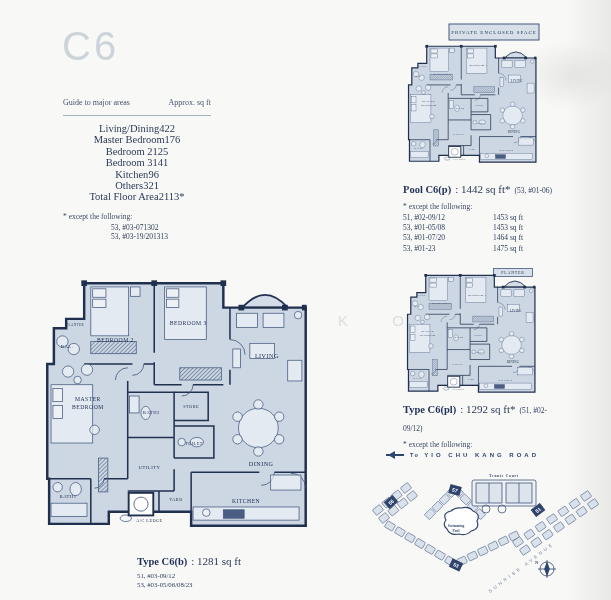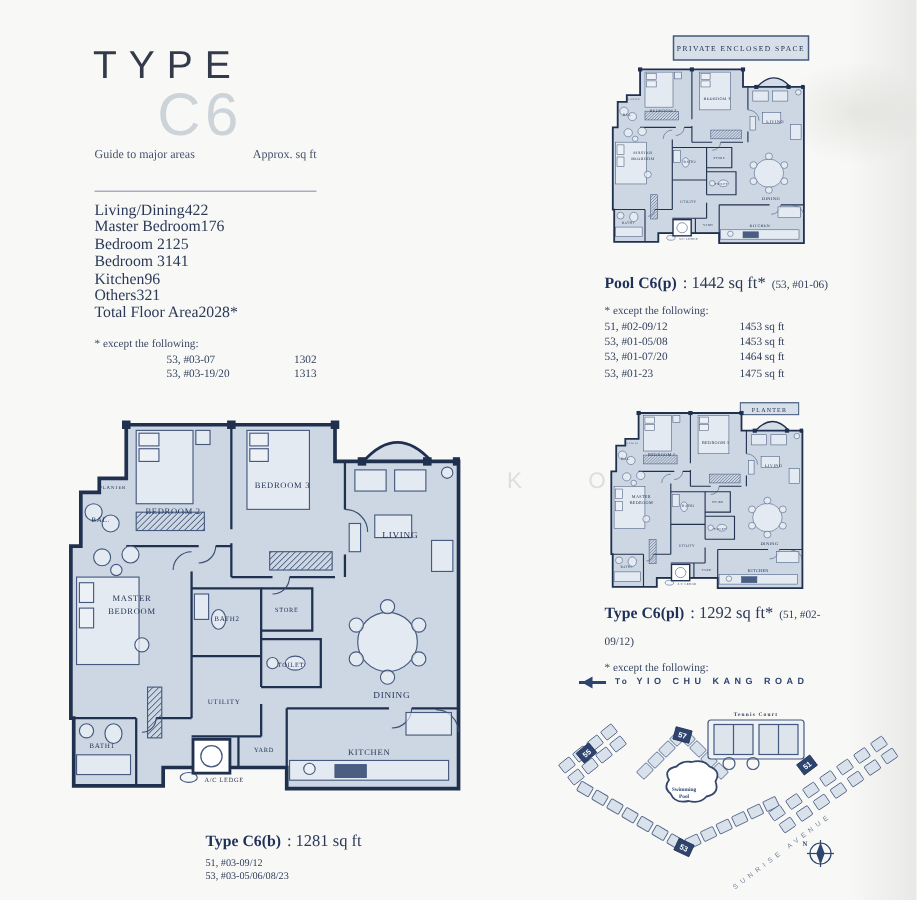--- a/index.html
+++ b/index.html
@@ -18,26 +18,26 @@
     background:radial-gradient(ellipse, rgba(190,190,186,0.30), rgba(190,190,186,0) 70%); }
 
   
   #title { left:62px; top:28px; font-family:"Liberation Sans", sans-serif; }
   #title .t1 { font-size:26px; letter-spacing:8px; color:#333b4b; font-weight:500; }
   #title .t2 { font-size:40px; letter-spacing:3px; color:#ccd4da; margin-top:-4px; font-weight:400;text-align:right; }
 
   
   #area-table { left:63px; top:98px; width:148px; }
   #area-table .hdr { display:flex; justify-content:space-between; font-size:8px;
-    color:#46536e; padding-bottom:20px; border-bottom:1px solid #a7aebc;align-items:center; }
+    color:#46536e; padding-bottom:8px; border-bottom:1px solid #a7aebc;align-items:center; }
   #area-table .rows { margin-top:7px; }
-  .arow { display:flex; justify-content:flex-start; font-size:10.5px; line-height:11.4px; color:#2c3a58; }
+  .arow { display:flex; justify-content:center; font-size:10.5px; line-height:11.4px; color:#2c3a58; }
   #area-table .foot { margin-top:9px; font-size:7.5px; color:#3c4a66; }
   #area-table .exc { margin-top:2px; }
-  .erow { display:flex; justify-content:space-between; font-size:7.5px; line-height:9px; color:#33415f;padding-left:48px; }
+  .erow { display:flex; font-size:7.5px; line-height:9px; color:#33415f;padding-left:48px; }
 
   
   #watermark { left:338px; top:312px; font-size:15px; letter-spacing:20px; color:#dcdfe1;
     font-family:"Liberation Sans", sans-serif; }
 
   
   #plan-main { left:34px; top:270px; width:284px; height:268px; }
   #plan-p    { left:402px; top:40px;  width:140px; height:128px; }
   #plan-pl   { left:401px; top:269px; width:140px; height:129px; }
   .plansvg { width:100%; height:100%; display:block; }
@@ -194,21 +194,20 @@
         <text x="224" y="248" font-size="6">KITCHEN</text>
       </g>
     </g>
   </defs>
 </svg>
 
 <div class="abs shade-right"></div>
 <div class="abs shade-smudge"></div>
 
 <div class="abs" id="title">
-  <div class="t1">TYPE</div>
   <div class="t2">C6</div>
 </div>
 
 <div class="abs" id="area-table">
   <div class="hdr">
     <span>Guide to major areas</span>
     <span>Approx. sq ft</span>
   </div>
   <div class="rows">
     <div class="arow">
@@ -230,21 +229,21 @@
     <div class="arow">
         <span>Kitchen</span>
         <span>96</span>
       </div>
     <div class="arow">
         <span>Others</span>
         <span>321</span>
       </div>
     <div class="arow">
         <span>Total Floor Area</span>
-        <span>2028*</span>
+        <span>2113*</span>
       </div>
   </div>
   <div class="foot">* except the following:</div>
   <div class="exc">
     <div class="erow">
         <span>53, #03-07</span>
         <span>1302</span>
       </div>
     <div class="erow">
         <span>53, #03-19/20</span>

